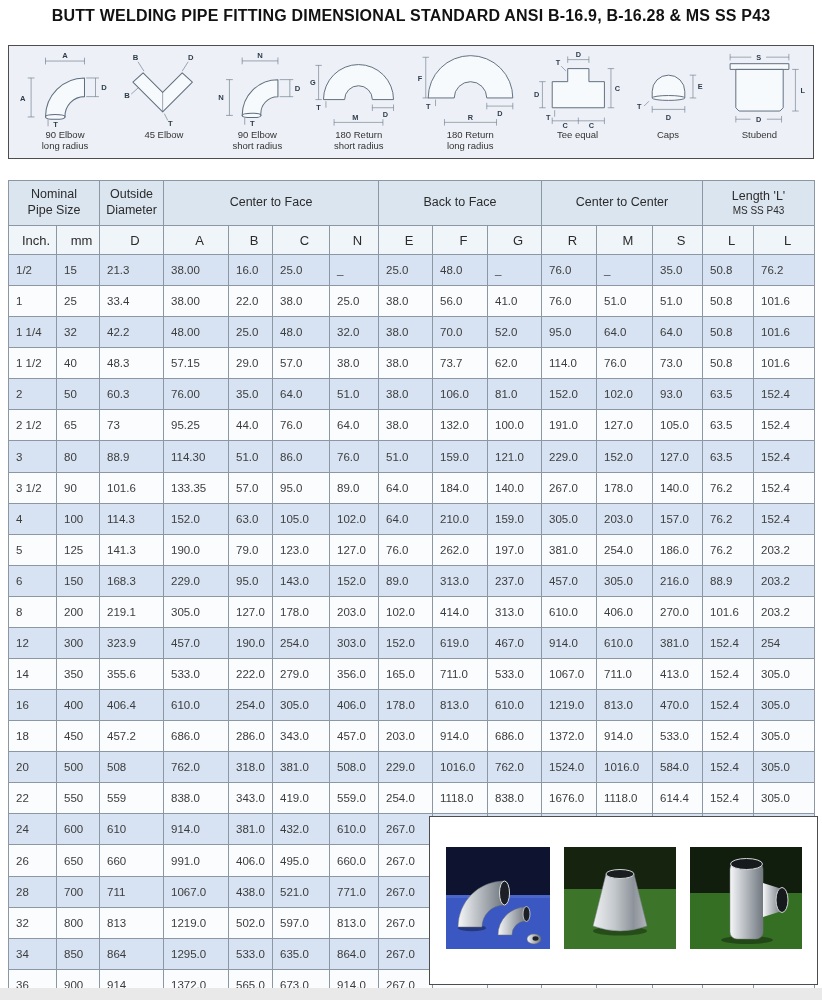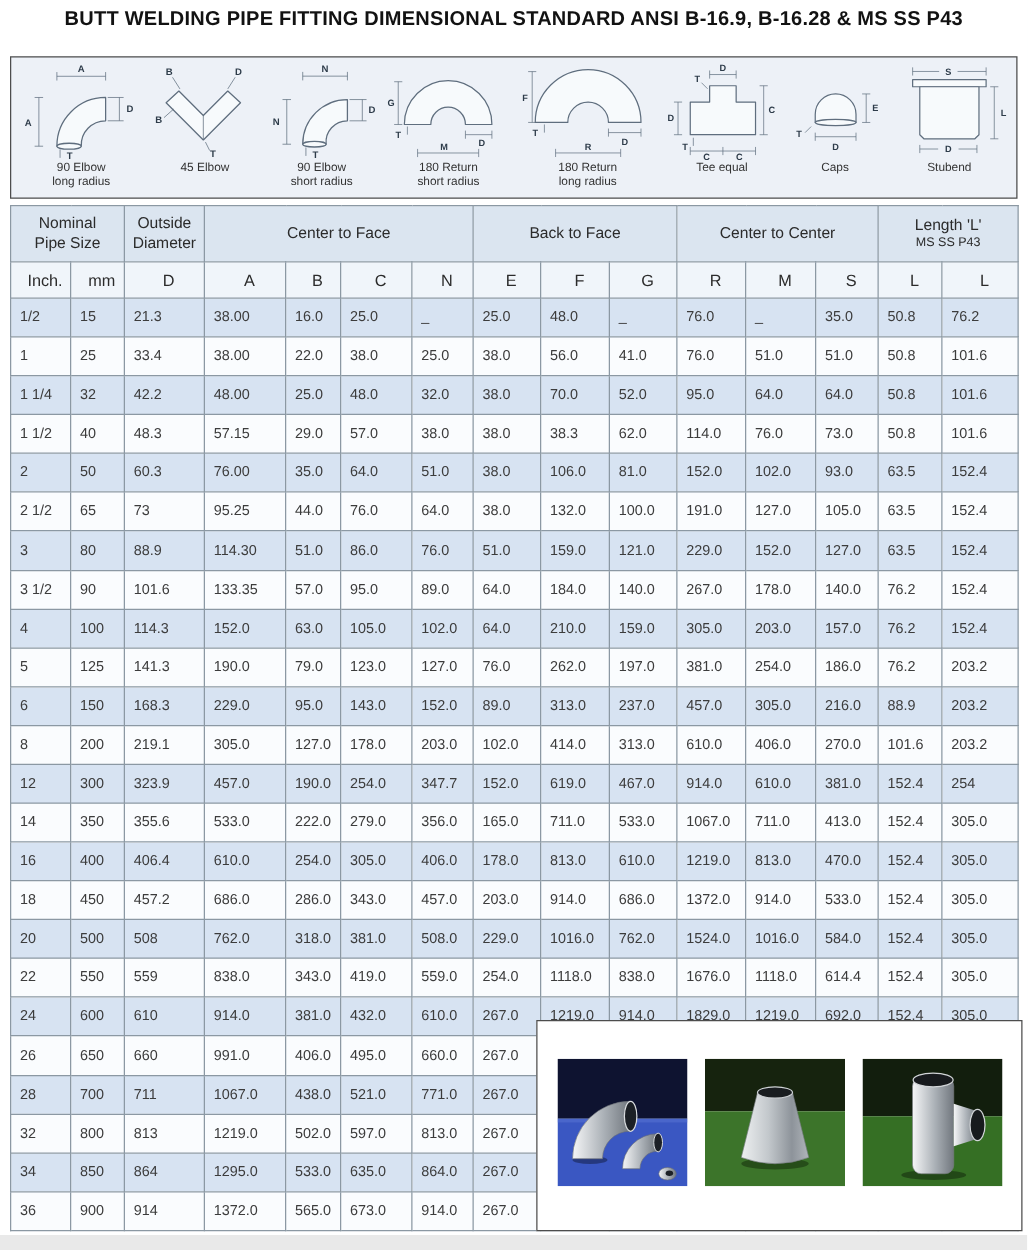--- a/index.html
+++ b/index.html
@@ -21,21 +21,21 @@
   figure { display:flex; flex-direction:column; align-items:center; flex:0 0 auto; }
   figcaption { font-size:9.5px; color:#333; text-align:center; line-height:1.2; margin-top:0; }
   .pre { white-space: pre-line; }
   .outline { fill:#f7fafc; stroke:#5f6e7e; stroke-width:1.2; stroke-linejoin:round; }
   .thin { fill:none; stroke:#5f6e7e; stroke-width:0.7; }
   .lbl { font-family:"Liberation Sans",sans-serif; font-size:9px; font-weight:bold; fill:#2e3c4a; }
   
   .table-wrap { position:absolute; left:8px; top:164px; width:806px; height:821px; }
   table {
     border-collapse:collapse; table-layout:fixed; width:806px; height:821px;
-    background:var(--stripe-white,#fafcfe); border:1.5px solid var(--frame,#4d4d4d);
+    background:var(--stripe-white,#fafcfe); border:1.5px solid var(--frame,#4d4d4d);margin-top:16px;
   }
   th, td { border:1px solid var(--grid-line,#8b98a3); overflow:hidden; white-space:nowrap; }
   thead th { font-weight:normal; text-align:center; color:#2b2b2b; }
   tr.group { height:45px; background:var(--header-bg,#dbe5f0); }
   tr.group th { font-size:12.5px; line-height:1.25; }
   tr.cols  { height:29px; background:var(--subheader-bg,#f0f5fa); }
   tr.cols th { text-align:center; padding-left:7px; font-size:13px; }
   tbody tr { height:27.6px; }
   tbody tr:nth-child(odd)  { background:var(--stripe-blue,#d7e3f2); }
   tbody tr:nth-child(even) { background:var(--stripe-white,#fafcfe); }
@@ -340,21 +340,21 @@
           </tr>
           <tr>
             <td>1 1/2</td>
             <td>40</td>
             <td>48.3</td>
             <td>57.15</td>
             <td>29.0</td>
             <td>57.0</td>
             <td>38.0</td>
             <td>38.0</td>
-            <td>38.3</td>
+            <td>73.7</td>
             <td>62.0</td>
             <td>114.0</td>
             <td>76.0</td>
             <td>73.0</td>
             <td>50.8</td>
             <td>101.6</td>
           </tr>
           <tr>
             <td>2</td>
             <td>50</td>
@@ -491,21 +491,21 @@
             <td>101.6</td>
             <td>203.2</td>
           </tr>
           <tr>
             <td>12</td>
             <td>300</td>
             <td>323.9</td>
             <td>457.0</td>
             <td>190.0</td>
             <td>254.0</td>
-            <td>347.7</td>
+            <td>303.0</td>
             <td>152.0</td>
             <td>619.0</td>
             <td>467.0</td>
             <td>914.0</td>
             <td>610.0</td>
             <td>381.0</td>
             <td>152.4</td>
             <td>254</td>
           </tr>
           <tr>

